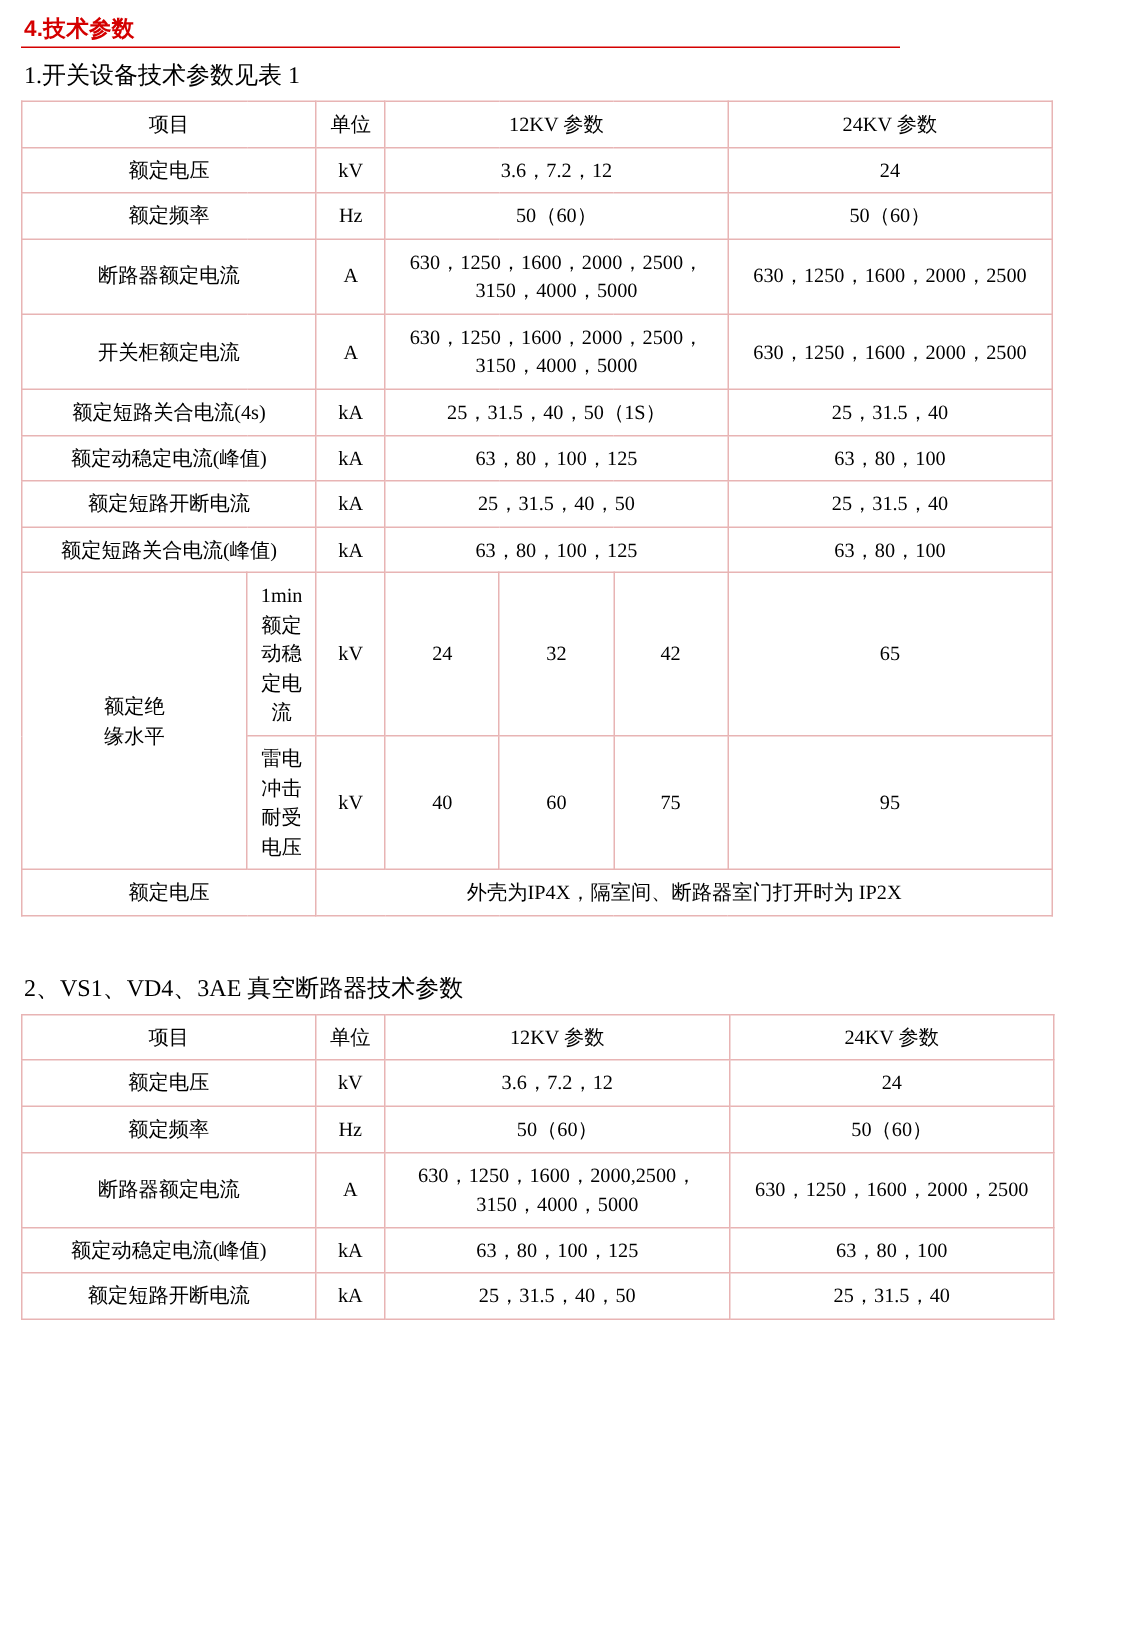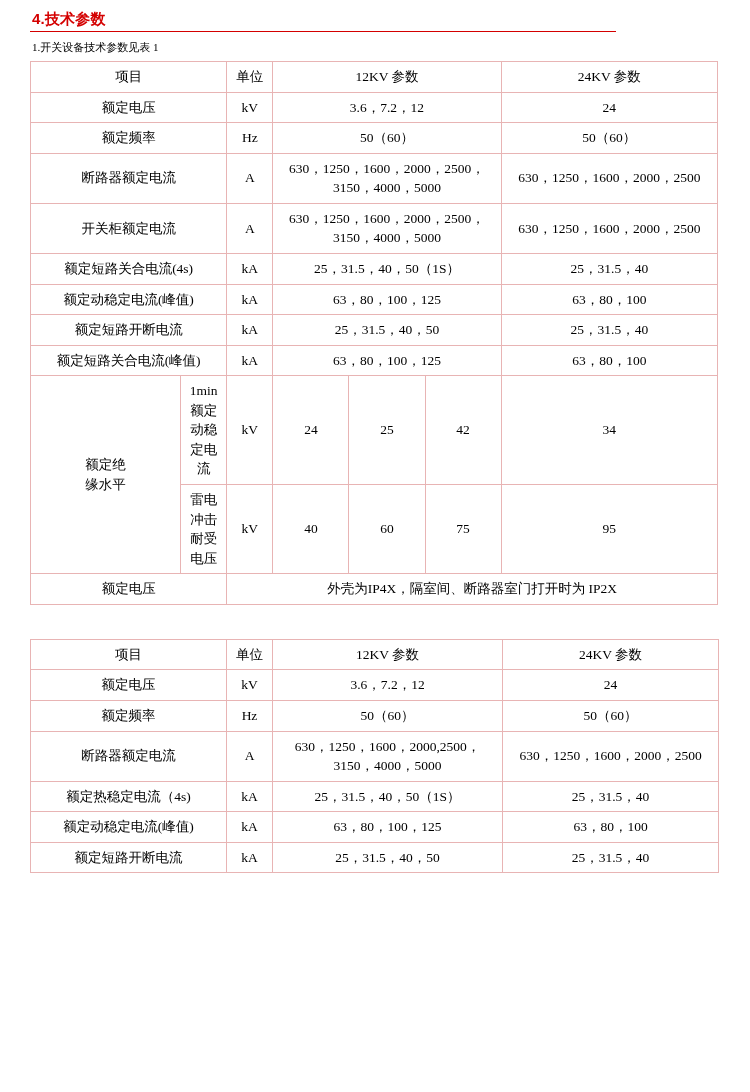--- a/index.html
+++ b/index.html
@@ -11,38 +11,37 @@
     min-height: 1092px;
     background: #ffffff;
     font-family: "Liberation Serif", "DejaVu Serif", serif;
     color: #000000;
   }
   .page {
     width: 614px;
     box-sizing: border-box;
     padding: 8px 14px 0 14px;
     position: relative;
-    margin-left: 16px;
   }
   .section-title {
     color: #d40000;
     font-weight: bold;
     font-size: 15px;
     font-family: "Liberation Sans", sans-serif;
     margin: 2px 0 2px 2px;
     letter-spacing: 0.2px;
   }
   .title-rule {
     border: none;
     border-top: 1px solid #d40000;
     margin: 0 0 8px 0;
     height: 0;
   }
   .caption {
-    font-size: 11px;
+    font-size: 16px;
     margin: 4px 0 6px 2px;
     font-family: "Liberation Serif", "DejaVu Serif", serif;
   }
   table.spec {
     border-collapse: collapse;
     margin: 0 auto;
     width: 688px;
     table-layout: fixed;
   }
   table.spec td {
@@ -147,42 +146,43 @@
       </tr>
 
       <tr>
         <td class="label" rowspan="2">
           <div>额定绝</div>
           <div>缘水平</div>
         </td>
         <td class="label">1min 额定动稳定电流</td>
         <td>kV</td>
         <td>24</td>
-        <td>25</td>
+        <td>32</td>
         <td>42</td>
-        <td>34</td>
+        <td>65</td>
       </tr>
       <tr>
         <td class="label">雷电冲击耐受电压</td>
         <td>kV</td>
         <td>40</td>
         <td>60</td>
         <td>75</td>
         <td>95</td>
       </tr>
 
       <tr>
         <td class="label head" colspan="2">额定电压</td>
         <td class="head" colspan="5">外壳为IP4X，隔室间、断路器室门打开时为 IP2X</td>
       </tr>
     </tbody>
   </table>
 
   <div class="spacer-lg"></div>
 
+  <div class="caption">2、VS1、VD4、3AE 真空断路器技术参数</div>
 
   <table class="spec">
     <colgroup>
       <col class="w-item">
         <col class="w-unit">
         <col class="w-12kv">
         <col class="w-24kv">
     </colgroup>
     <tbody>
       <tr>
@@ -203,26 +203,20 @@
         <td>50（60）</td>
         <td>50（60）</td>
       </tr>
       <tr>
         <td class="label">断路器额定电流</td>
         <td>A</td>
         <td>630，1250，1600，2000,2500，3150，4000，5000</td>
         <td>630，1250，1600，2000，2500</td>
       </tr>
       <tr>
-        <td class="label">额定热稳定电流（4s)</td>
-        <td>kA</td>
-        <td>25，31.5，40，50（1S）</td>
-        <td>25，31.5，40</td>
-      </tr>
-      <tr>
         <td class="label">额定动稳定电流(峰值)</td>
         <td>kA</td>
         <td>63，80，100，125</td>
         <td>63，80，100</td>
       </tr>
       <tr>
         <td class="label">额定短路开断电流</td>
         <td>kA</td>
         <td>25，31.5，40，50</td>
         <td>25，31.5，40</td>

